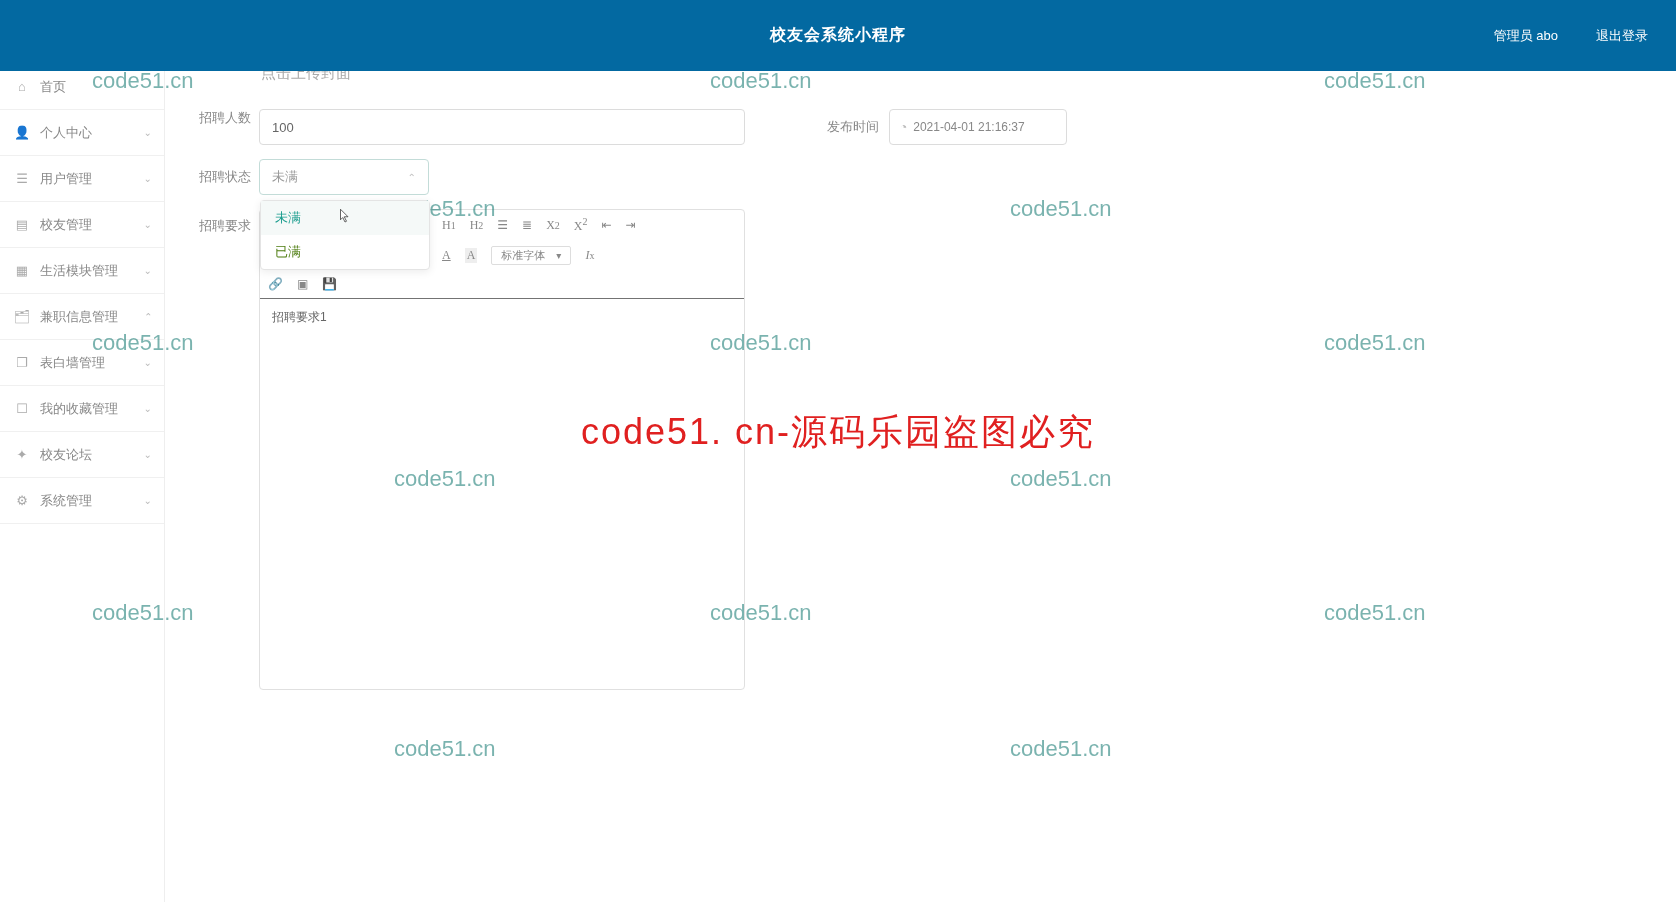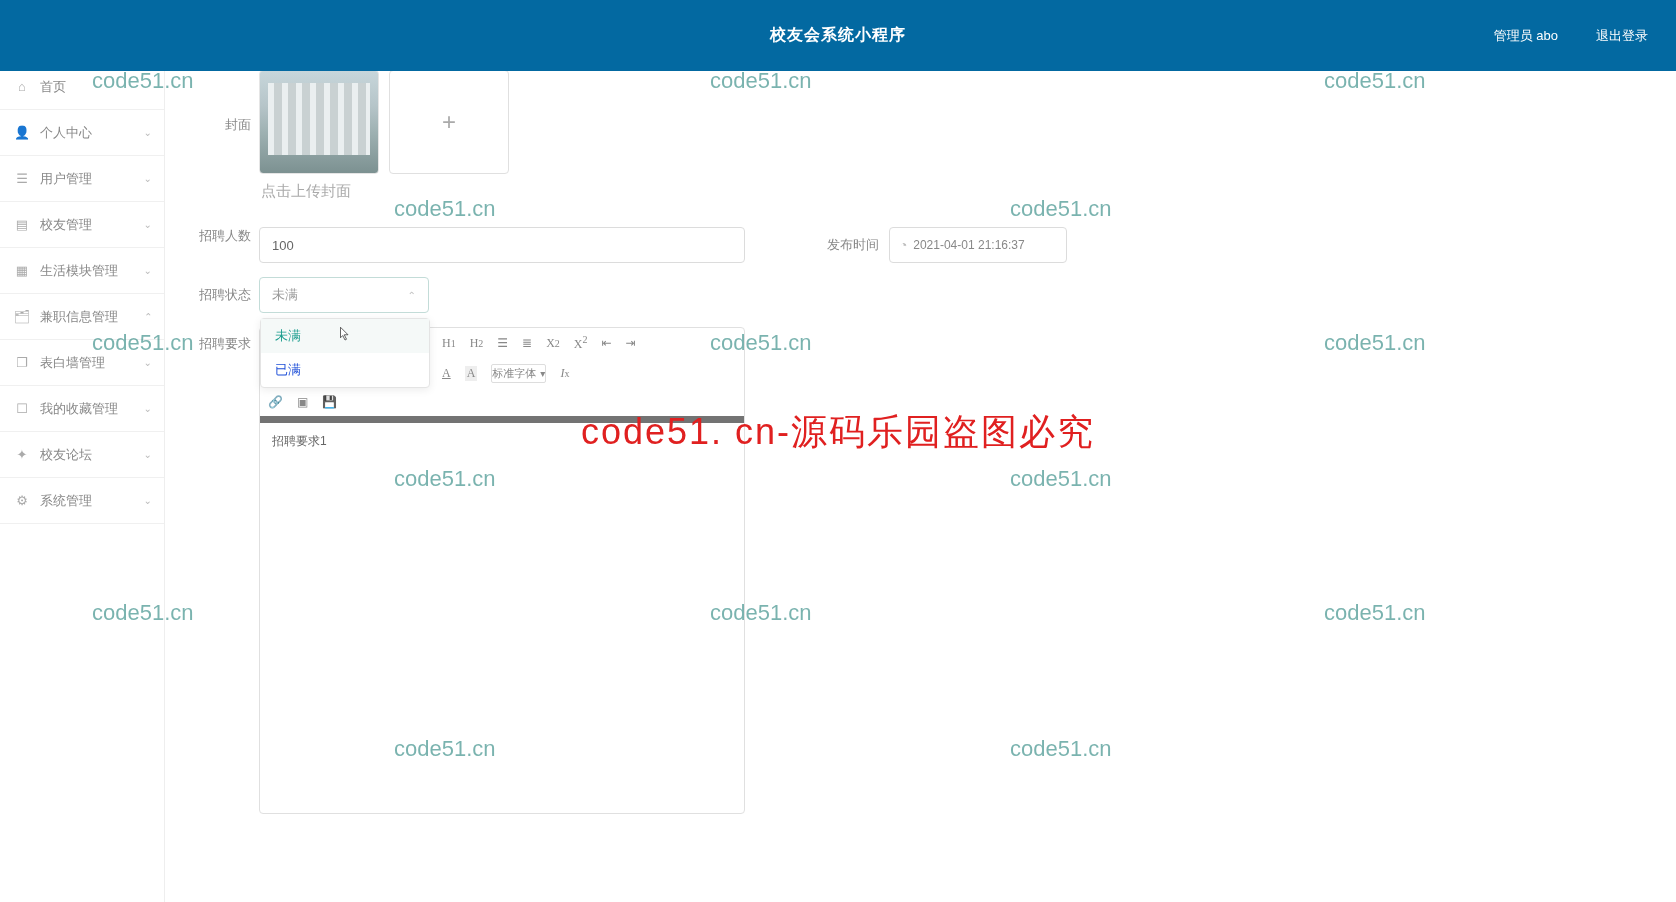--- a/index.html
+++ b/index.html
@@ -29,33 +29,33 @@
 .thumb-box::after{content:"";position:absolute;inset:12px 8px 18px 8px;background:repeating-linear-gradient(90deg,#eaeff0 0 6px,#c9d1d2 6px 14px);}
 .add-box { width:120px; height:104px; border:1px solid #e0e0e0; border-radius:4px; display:flex; align-items:center; justify-content:center; color:#aaa; font-size:24px; cursor:pointer; }
 .upload-hint { color:#aaa; font-size:15px; margin-left:66px; margin-top:-6px; margin-bottom:26px; }
 
 .txt-input { width:486px; height:36px; border:1px solid #dcdcdc; border-radius:4px; padding:0 12px; font-size:13px; color:#666; }
 .select-input { width:170px; height:36px; border:1px solid #c3dcd8; border-radius:4px; padding:0 12px; display:flex; align-items:center; justify-content:space-between; color:#999; cursor:pointer; position:relative; }
 .select-input .arr { color:#c0c0c0; font-size:10px; }
 .dropdown { position:absolute; top:40px; left:0; width:170px; background:#fff; border:1px solid #e4e4e4; border-radius:4px; box-shadow:0 2px 8px rgba(0,0,0,.08); z-index:50; }
 .dd-item { height:34px; display:flex; align-items:center; padding-left:14px; font-size:13px; cursor:pointer; }
 .dd-item.sel { color:#1b9d8e; background:#f5f9f8; }
-.dd-item:not(.sel){ color:#1d4ed8; }
+.dd-item:not(.sel){ color:#4d7c0f; }
 .cursor-ic { position:absolute; left:78px; top:7px; width:12px; height:16px; color:#333; }
 
 .pub-group { margin-left:82px; display:flex; align-items:center; }
 .pub-label { color:#888; font-size:13px; margin-right:10px; }
 .pub-input { width:178px; height:36px; border:1px solid #dcdcdc; border-radius:4px; display:flex; align-items:center; padding:0 10px; color:#888; font-size:12px; }
 .clk-ic { margin-right:6px; color:#bbb; }
 
 .editor { width:486px; border:1px solid #e0e0e0; border-radius:4px; background:#fff; }
-.toolbar { border-bottom:7px solid #737373; padding:6px 8px; display:flex; flex-wrap:wrap; gap:6px 14px; align-items:center; color:#888; font-size:12px; }
+.toolbar { border-bottom:1px solid #737373; padding:6px 8px; display:flex; flex-wrap:wrap; gap:6px 14px; align-items:center; color:#888; font-size:12px; }
 .tb-i { cursor:pointer; font-family:Georgia,serif; }
 .tb-sm { font-size:10px; }
-.tb-sel { border:1px solid #ddd; padding:1px 0; border-radius:2px; font-size:11px; color:#888; display:inline-flex; align-items:center; gap:4px; }
+.tb-sel { border:1px solid #ddd; padding:1px 9px; border-radius:2px; font-size:11px; color:#888; display:inline-flex; align-items:center; gap:11px; }
 .ed-body { min-height:390px; padding:10px 12px; font-size:12px; color:#666; }
 
 .btn-row { margin-left:64px; margin-top:14px; display:flex; gap:14px; }
 .btn { height:34px; padding:0 22px; border-radius:18px; border:none; font-size:13px; cursor:pointer; }
 .btn-primary { background:#e74c3c; color:#fff; }
 .btn-default { background:#fff; color:#888; border:1px solid #ddd; }
 
 .wm { position:absolute; color:#0f766e; font-size:22px; pointer-events:none; opacity:.55; z-index:1; }
 .wm-big { position:absolute; left:50%; top:408px; transform:translateX(-50%); color:#e02020; font-size:36px; font-weight:500; letter-spacing:2px; pointer-events:none; z-index:60; }
 </style>
@@ -117,27 +117,20 @@
     <span class="chev">⌄</span>
   </div>
   <div class="side-item">
     <span class="side-icon">⚙</span>
     <span>系统管理</span>
     <span class="chev">⌄</span>
   </div>
 </div>
 
 <div class="main">
-  <div class="form-row cover-row">
-    <div class="form-label">封面</div>
-    <div class="thumb-box"></div>
-    <div class="add-box">
-      <span>+</span>
-    </div>
-  </div>
   <div class="upload-hint">点击上传封面</div>
 
   <div class="form-row" style="">
     <div class="form-label" style="padding-top:0">招聘人数</div>
     <input class="txt-input" value="100" style="">
     <div class="pub-group">
       <span class="pub-label">发布时间</span>
       <div class="pub-input">
         <span class="clk-ic">◔</span>
         <span>2021-04-01 21:16:37</span>

